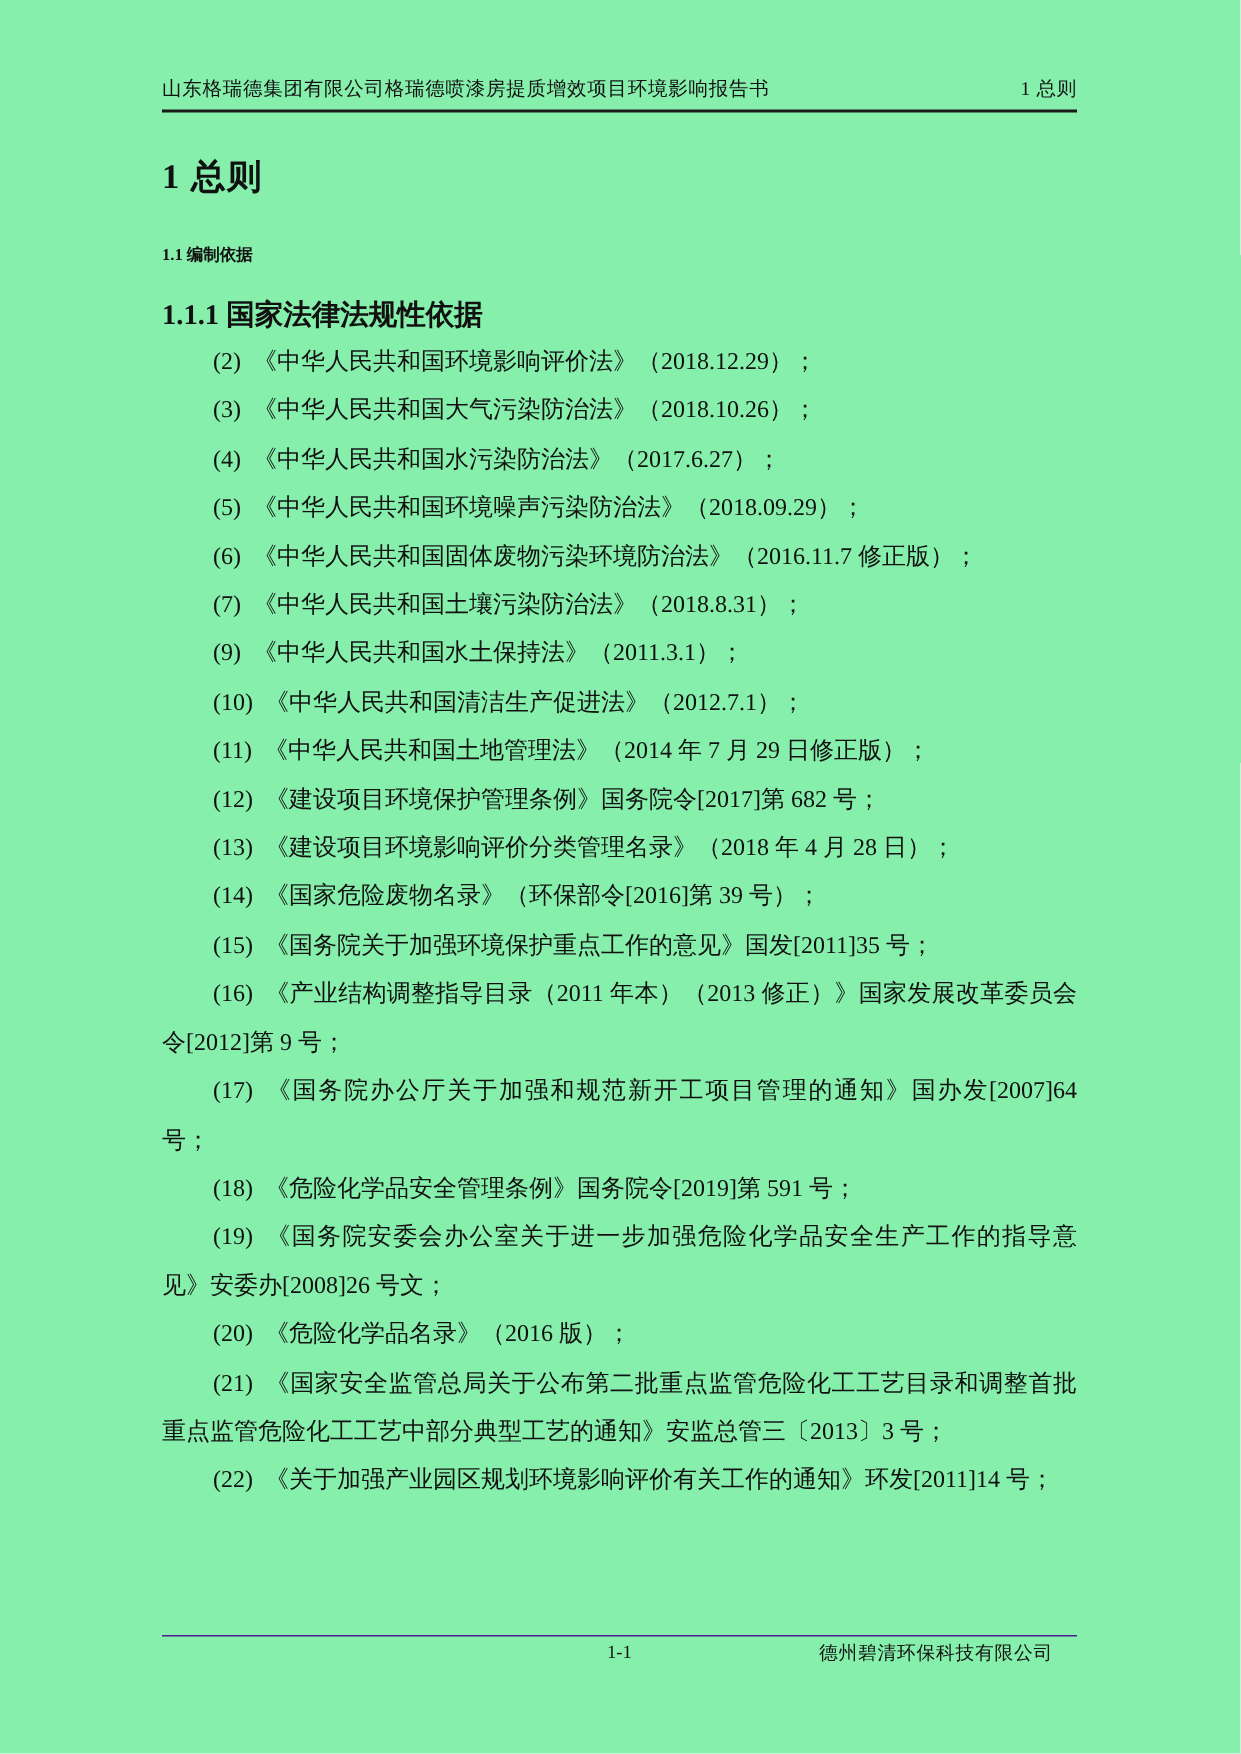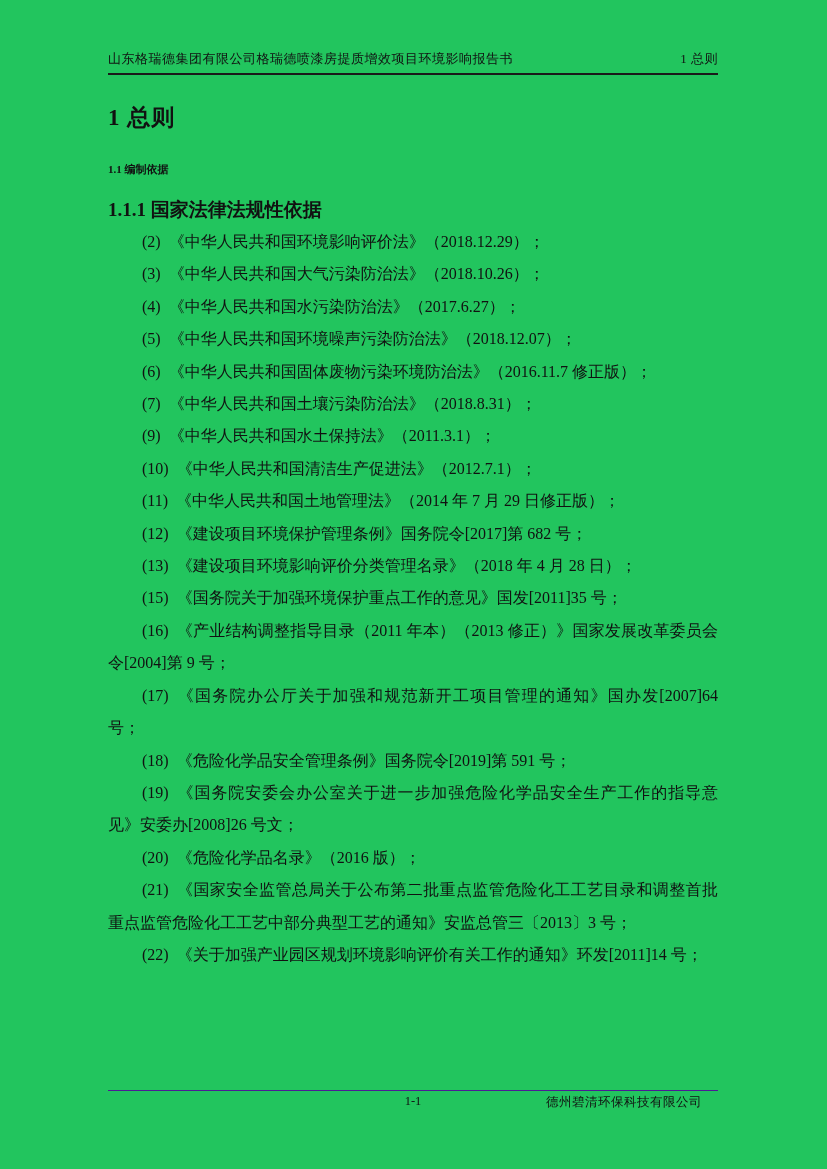--- a/index.html
+++ b/index.html
@@ -1,20 +1,20 @@
 <!DOCTYPE html>
 <html><head>
 <meta charset="utf-8">
 <style>
   html, body { margin: 0; padding: 0; background: #ffffff; }
   .page {
     position: relative;
     width: 827px;
     height: 1169px;
-    background: #22c55e;
+    background: #86efac;
     color: #111111;
     font-family: "Liberation Serif", "DejaVu Serif", serif;
     overflow: hidden;
   }
   .content-col { position: absolute; left: 108px; width: 610px; }
 
   
   .doc-header {
     top: 50px;
     display: flex;
@@ -89,30 +89,31 @@
   <div class="content-col doc-title">1 总则</div>
 
   <div class="content-col heading-2">1.1 编制依据</div>
 
   <div class="content-col heading-3">1.1.1 国家法律法规性依据</div>
 
   <div class="content-col ref-list">
     <p><span class="num">(2)</span><span>《中华人民共和国环境影响评价法》（2018.12.29）；</span></p>
     <p><span class="num">(3)</span><span>《中华人民共和国大气污染防治法》（2018.10.26）；</span></p>
     <p><span class="num">(4)</span><span>《中华人民共和国水污染防治法》（2017.6.27）；</span></p>
-    <p><span class="num">(5)</span><span>《中华人民共和国环境噪声污染防治法》（2018.12.07）；</span></p>
+    <p><span class="num">(5)</span><span>《中华人民共和国环境噪声污染防治法》（2018.09.29）；</span></p>
     <p><span class="num">(6)</span><span>《中华人民共和国固体废物污染环境防治法》（2016.11.7 修正版）；</span></p>
     <p><span class="num">(7)</span><span>《中华人民共和国土壤污染防治法》（2018.8.31）；</span></p>
     <p><span class="num">(9)</span><span>《中华人民共和国水土保持法》（2011.3.1）；</span></p>
     <p><span class="num">(10)</span><span>《中华人民共和国清洁生产促进法》（2012.7.1）；</span></p>
     <p><span class="num">(11)</span><span>《中华人民共和国土地管理法》（2014 年 7 月 29 日修正版）；</span></p>
     <p><span class="num">(12)</span><span>《建设项目环境保护管理条例》国务院令[2017]第 682 号；</span></p>
     <p><span class="num">(13)</span><span>《建设项目环境影响评价分类管理名录》（2018 年 4 月 28 日）；</span></p>
+    <p><span class="num">(14)</span><span>《国家危险废物名录》（环保部令[2016]第 39 号）；</span></p>
     <p><span class="num">(15)</span><span>《国务院关于加强环境保护重点工作的意见》国发[2011]35 号；</span></p>
-    <p><span class="num">(16)</span><span>《产业结构调整指导目录（2011 年本）（2013 修正）》国家发展改革委员会令[2004]第 9 号；</span></p>
+    <p><span class="num">(16)</span><span>《产业结构调整指导目录（2011 年本）（2013 修正）》国家发展改革委员会令[2012]第 9 号；</span></p>
     <p><span class="num">(17)</span><span>《国务院办公厅关于加强和规范新开工项目管理的通知》国办发[2007]64 号；</span></p>
     <p><span class="num">(18)</span><span>《危险化学品安全管理条例》国务院令[2019]第 591 号；</span></p>
     <p><span class="num">(19)</span><span>《国务院安委会办公室关于进一步加强危险化学品安全生产工作的指导意见》安委办[2008]26 号文；</span></p>
     <p><span class="num">(20)</span><span>《危险化学品名录》（2016 版）；</span></p>
     <p><span class="num">(21)</span><span>《国家安全监管总局关于公布第二批重点监管危险化工工艺目录和调整首批重点监管危险化工工艺中部分典型工艺的通知》安监总管三〔2013〕3 号；</span></p>
     <p><span class="num">(22)</span><span>《关于加强产业园区规划环境影响评价有关工作的通知》环发[2011]14 号；</span></p>
   </div>
 
   <div class="content-col doc-footer">
     <span class="footer-page-num">1-1</span>

